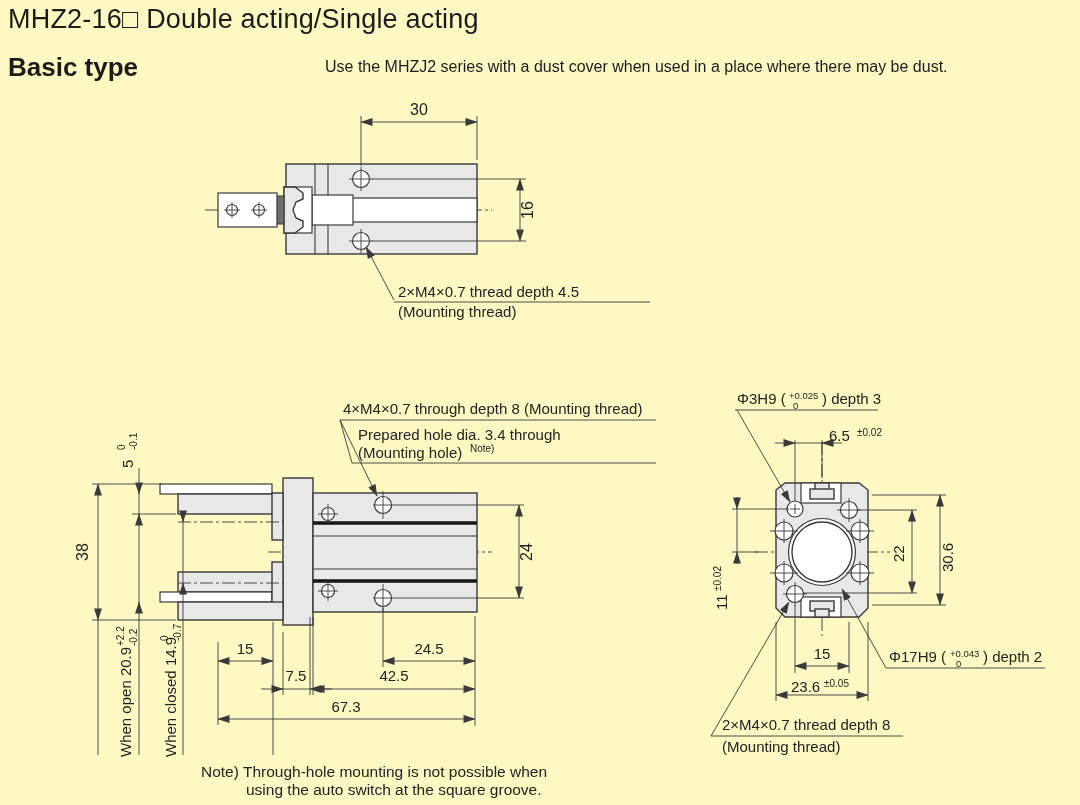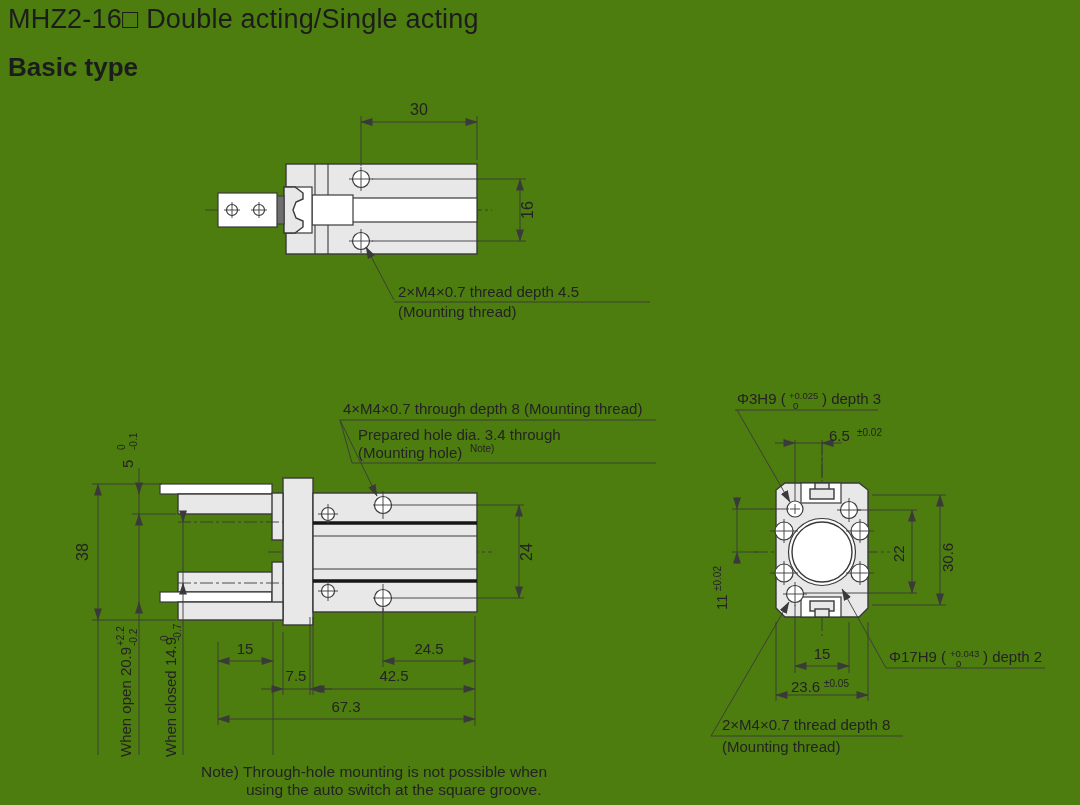--- a/index.html
+++ b/index.html
@@ -1,16 +1,16 @@
 <!DOCTYPE html>
 <html><head>
 <meta charset="utf-8">
 <style>
   html,body{margin:0;padding:0;background:#fff;}
-  #page{position:relative;width:1080px;height:805px;background:#4d7c0f;overflow:hidden;
+  #page{position:relative;width:1080px;height:805px;background:#fef9c3;overflow:hidden;
         font-family:"Liberation Sans",sans-serif;color:#222;}
   .title{position:absolute;left:8px;top:4px;font-size:27px;font-weight:500;letter-spacing:.2px;color:#1c1c1c;}
   .subtitle{position:absolute;left:8px;top:52px;font-size:26px;font-weight:700;color:#1c1c1c;}
   .dustnote{position:absolute;left:325px;top:58px;font-size:16px;color:#1c1c1c;}
   svg{position:absolute;left:0;top:0;}
   svg text{font-family:"Liberation Sans",sans-serif;fill:#232323;}
   .ln{stroke:#3a3a3a;stroke-width:1.1;fill:none;}
   .bd{stroke:#3a3a3a;stroke-width:1.4;fill:none;}
   .gy{fill:#e8e8e8;stroke:#3a3a3a;stroke-width:1.4;}
   .wh{fill:#ffffff;stroke:#3a3a3a;stroke-width:1.2;}
@@ -24,20 +24,21 @@
   .tol{font-size:9.5px;}
   .note{font-size:15.5px;}
 </style>
 </head>
 <body>
 
 <div id="page">
 
   <div class="title">MHZ2-16□ Double acting/Single acting</div>
   <div class="subtitle">Basic type</div>
+  <div class="dustnote">Use the MHZJ2 series with a dust cover when used in a place where there may be dust.</div>
 
   <svg width="1080" height="805" viewBox="0 0 1080 805">
     <defs>
       <marker id="ah" viewBox="0 0 10 8" refX="9.6" refY="4" markerWidth="12" markerHeight="9.6" markerUnits="userSpaceOnUse" orient="auto-start-reverse">
         <path d="M0,0.7 L10,4 L0,7.3 Z" fill="#3a3a3a"></path>
       </marker>
     </defs>
 
     <g>
       <line class="cl" x1="205" y1="210" x2="492" y2="210"></line>

